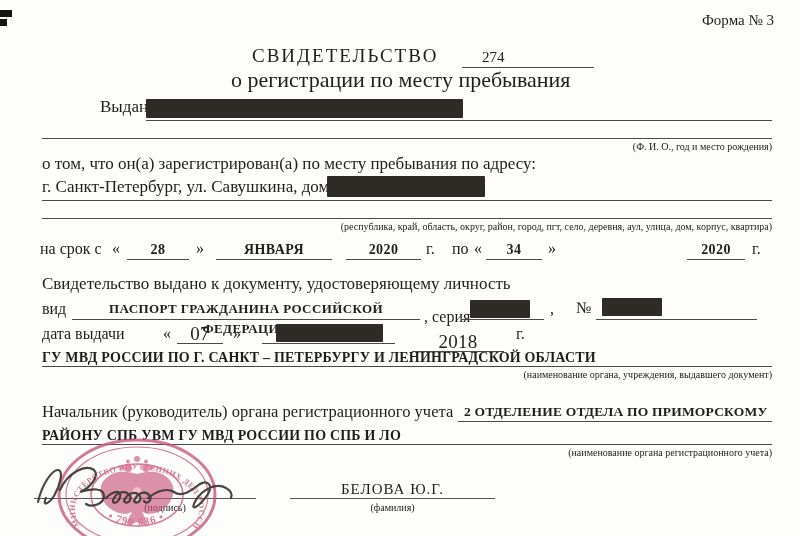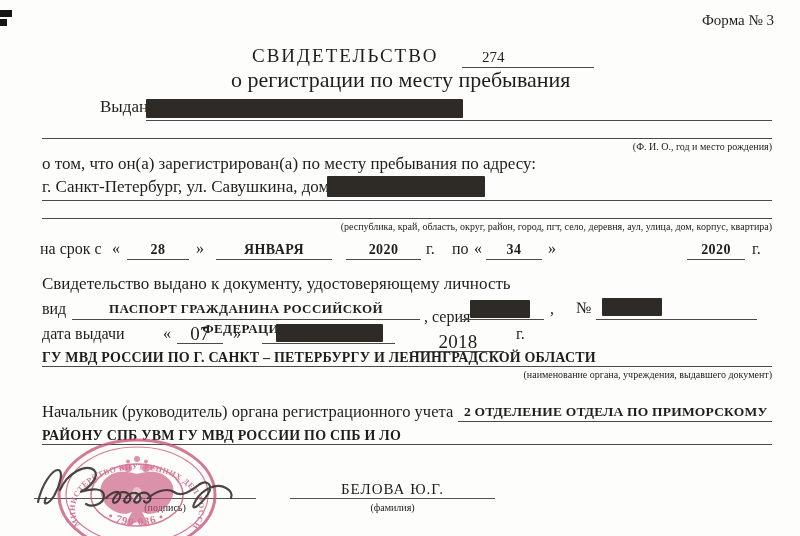--- a/index.html
+++ b/index.html
@@ -98,20 +98,21 @@
 
   <div class="abs boldcond" style="left:42px;top:350px;font-size:14px;">ГУ  МВД  РОССИИ  ПО  Г. САНКТ – ПЕТЕРБУРГУ  И  ЛЕНИНГРАДСКОЙ  ОБЛАСТИ</div>
   <div class="rule" style="left:42px;right:28px;top:366px;"></div>
   <div class="abs cap centerband" style="top:369px;">(наименование органа, учреждения, выдавшего документ)</div>
 
   <div class="abs" style="left:42px;top:402px;font-size:16.5px;">Начальник (руководитель) органа регистрационного учета</div>
   <div class="abs" style="left:458px;right:28px;top:399px;height:22px;border-bottom:1px solid #4a4a4a;"></div>
   <div class="abs boldcond" style="left:464px;top:404px;font-size:13.5px;">2 ОТДЕЛЕНИЕ ОТДЕЛА  ПО ПРИМОРСКОМУ</div>
   <div class="abs boldcond" style="left:42px;top:428px;font-size:14px;">РАЙОНУ СПБ УВМ  ГУ  МВД РОССИИ  ПО СПБ  И  ЛО</div>
   <div class="rule" style="left:42px;right:28px;top:444px;"></div>
+  <div class="abs cap centerband" style="top:447px;">(наименование органа регистрационного учета)</div>
 
   <div class="rule thin" style="left:34px;width:222px;top:498px;"></div>
   <div class="abs cap" style="left:60px;top:502px;width:210px;text-align:center;">(подпись)</div>
 
   <div class="abs" style="left:290px;top:481px;width:205px;text-align:center;font-size:15px;letter-spacing:1px;">БЕЛОВА  Ю.Г.</div>
   <div class="rule thin" style="left:290px;width:205px;top:498px;"></div>
   <div class="abs cap" style="left:290px;top:502px;width:205px;text-align:center;">(фамилия)</div>
 
   <svg class="abs" style="left:40px;top:430px;opacity:.78;" width="200" height="106" viewBox="0 0 200 106">
     <g fill="none" stroke="#c9537b">

